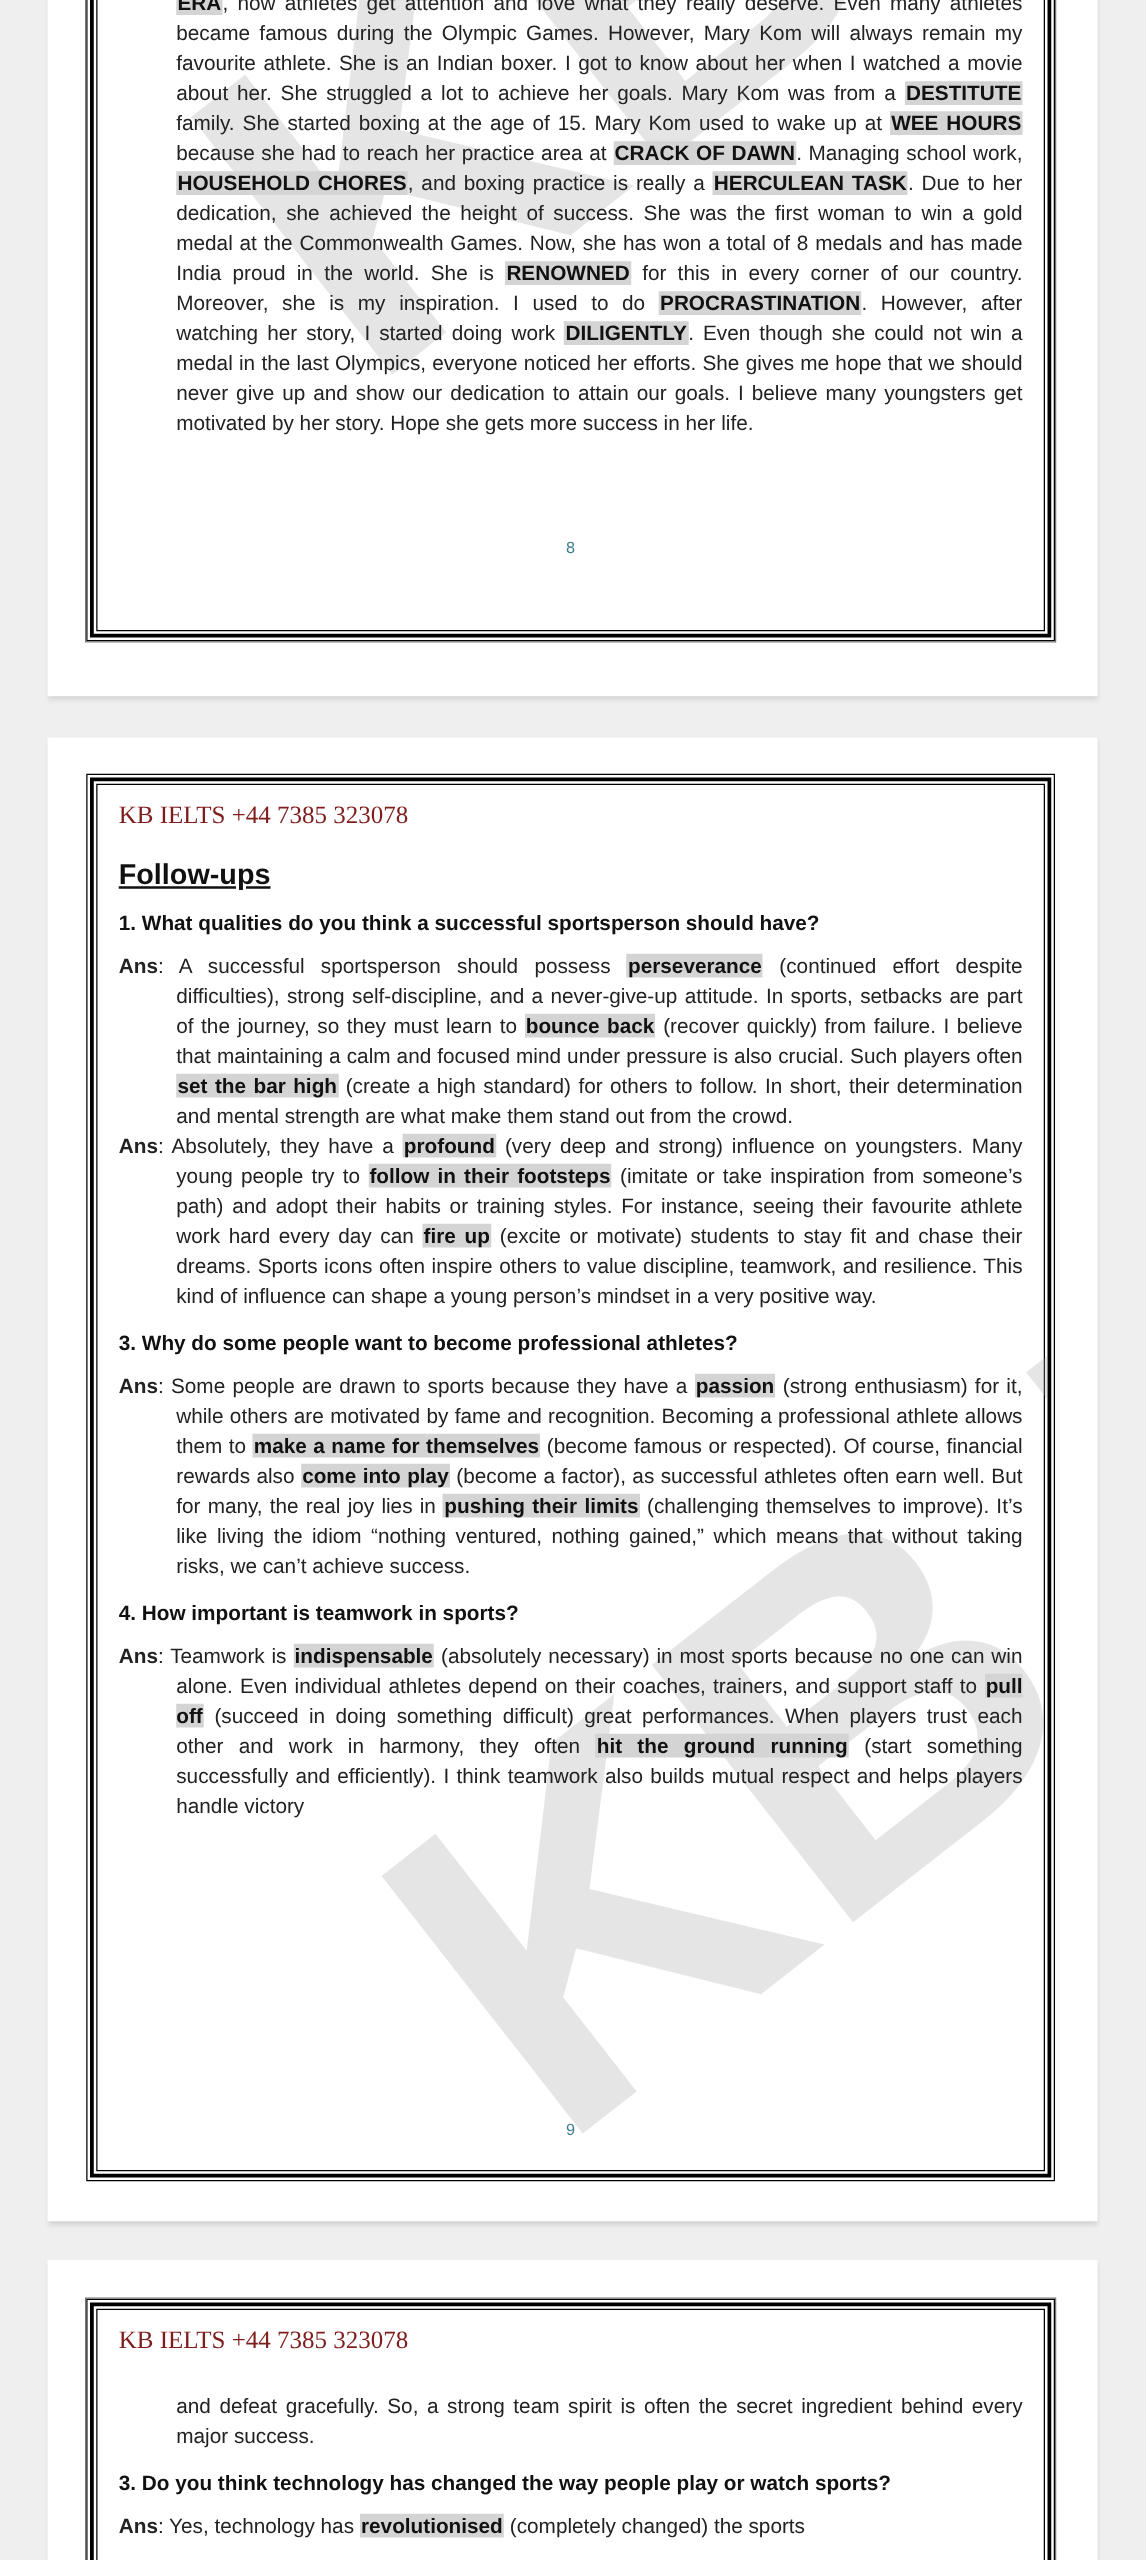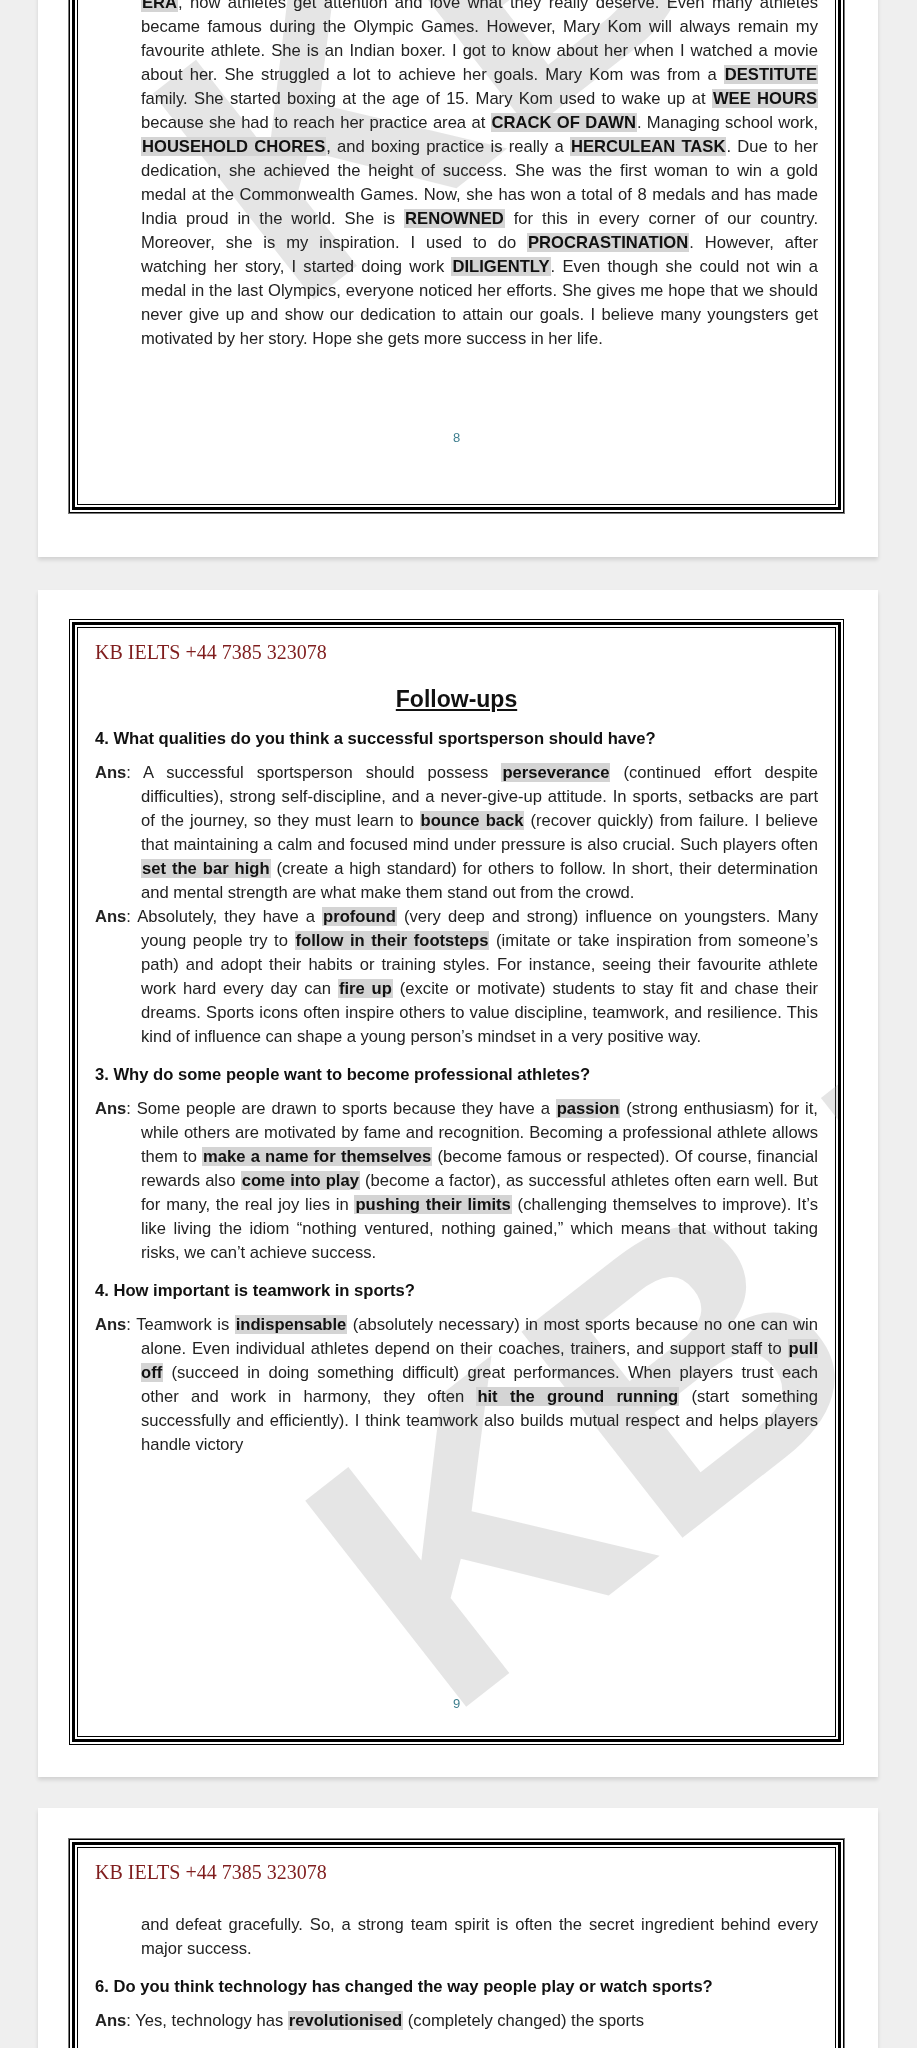--- a/index.html
+++ b/index.html
@@ -6,21 +6,21 @@
   body{width:917px;height:2048px;overflow:hidden;background:#efefef;position:relative;font-family:"Liberation Sans",sans-serif;}
   .page{position:absolute;left:38px;width:840px;background:#fff;box-shadow:0 3px 4px rgba(0,0,0,0.12);}
   .frame{position:absolute;left:34px;width:769px;border:3px solid #000;outline:1px solid #000;outline-offset:2px;box-sizing:border-box;}
   .frame::before{content:"";position:absolute;inset:2px;border:1.5px solid #000;pointer-events:none;}
   .frame::after{content:"";position:absolute;inset:-7px;border:1px solid #777;pointer-events:none;}
   .content{position:absolute;left:20px;right:20px;color:#222;font-size:16.6px;line-height:24px;}
   .para{margin:0;text-align:justify;}
   .indent{padding-left:46px;}
   .hl{background:#d4d4d4;font-weight:bold;color:#111;padding:0 1px;}
   .header-line{font-size:20px;color:#7f1d1d;line-height:26px;font-family:Liberation Serif, serif;}
-  .title{text-align:center;font-weight:bold;text-decoration:underline;font-size:23px;margin:22px 0 16px;color:#111;}
+  .title{font-weight:bold;text-decoration:underline;font-size:23px;margin:22px 0 16px;color:#111;}
   .q{font-weight:bold;font-size:16.6px;margin:14px 0 10px;color:#111;}
   .ans{margin:0;text-align:justify;padding-left:46px;text-indent:-46px;}
   .ans-label{font-weight:bold;}
   .pnum{position:absolute;left:0;right:0;text-align:center;color:#3f7f8f;font-size:13px;}
   .watermark{position:absolute;pointer-events:none;color:rgba(160,160,160,0.28);font-weight:bold;font-size:380px;line-height:1;transform:rotate(-38deg);white-space:nowrap;font-family:"Liberation Sans",sans-serif;}
 </style>
 </head>
 <body>
 
 <div class="page" style="top:-20px;height:577px;">
@@ -33,35 +33,35 @@
   </div>
 </div>
 
 <div class="page" style="top:590px;height:1187px;">
   <div class="frame" style="top:32px;height:1120px;overflow:hidden;">
     <div class="watermark" style="left:110px;top:280px;">KB IELTS</div>
     <div class="content" style="top:14px;">
       <div class="header-line">KB IELTS +44 7385 323078</div>
       <div class="title">Follow-ups</div>
       <div id="qlist">
-          <div class="q">4. What qualities do you think a successful sportsperson should have?</div>
+          <div class="q">1. What qualities do you think a successful sportsperson should have?</div>
           <p class="ans"><span class="ans-label">Ans</span><span>: A successful sportsperson should possess </span><span class="hl">perseverance</span><span> (continued effort despite difficulties), strong self-discipline, and a never-give-up attitude. In sports, setbacks are part of the journey, so they must learn to </span><span class="hl">bounce back</span><span> (recover quickly) from failure. I believe that maintaining a calm and focused mind under pressure is also crucial. Such players often </span><span class="hl">set the bar high</span><span> (create a high standard) for others to follow. In short, their determination and mental strength are what make them stand out from the crowd.</span></p>
           <p class="ans"><span class="ans-label">Ans</span><span>: Absolutely, they have a </span><span class="hl">profound</span><span> (very deep and strong) influence on youngsters. Many young people try to </span><span class="hl">follow in their footsteps</span><span> (imitate or take inspiration from someone’s path) and adopt their habits or training styles. For instance, seeing their favourite athlete work hard every day can </span><span class="hl">fire up</span><span> (excite or motivate) students to stay fit and chase their dreams. Sports icons often inspire others to value discipline, teamwork, and resilience. This kind of influence can shape a young person’s mindset in a very positive way.</span></p>
           <div class="q">3. Why do some people want to become professional athletes?</div>
           <p class="ans"><span class="ans-label">Ans</span><span>: Some people are drawn to sports because they have a </span><span class="hl">passion</span><span> (strong enthusiasm) for it, while others are motivated by fame and recognition. Becoming a professional athlete allows them to </span><span class="hl">make a name for themselves</span><span> (become famous or respected). Of course, financial rewards also </span><span class="hl">come into play</span><span> (become a factor), as successful athletes often earn well. But for many, the real joy lies in </span><span class="hl">pushing their limits</span><span> (challenging themselves to improve). It’s like living the idiom “nothing ventured, nothing gained,” which means that without taking risks, we can’t achieve success.</span></p>
           <div class="q">4. How important is teamwork in sports?</div>
           <p class="ans"><span class="ans-label">Ans</span><span>: Teamwork is </span><span class="hl">indispensable</span><span> (absolutely necessary) in most sports because no one can win alone. Even individual athletes depend on their coaches, trainers, and support staff to </span><span class="hl">pull off</span><span> (succeed in doing something difficult) great performances. When players trust each other and work in harmony, they often </span><span class="hl">hit the ground running</span><span> (start something successfully and efficiently). I think teamwork also builds mutual respect and helps players handle victory</span></p>
         </div>
     </div>
     <div class="pnum" style="top:1071px;">9</div>
   </div>
 </div>
 
 <div class="page" style="top:1808px;height:300px;">
   <div class="frame" style="top:34px;height:300px;">
     <div class="content" style="top:14px;">
       <div class="header-line">KB IELTS +44 7385 323078</div>
       <p class="para indent" style="margin-top:28px;">and defeat gracefully. So, a strong team spirit is often the secret ingredient behind every major success.</p>
-      <div class="q">6. Do you think technology has changed the way people play or watch sports?</div>
+      <div class="q">3. Do you think technology has changed the way people play or watch sports?</div>
       <p class="ans" id="q5ans"><span class="ans-label">Ans</span><span>: Yes, technology has </span><span class="hl">revolutionised</span><span> (completely changed) the sports</span></p>
     </div>
   </div>
 </div>
 
 </body></html>

